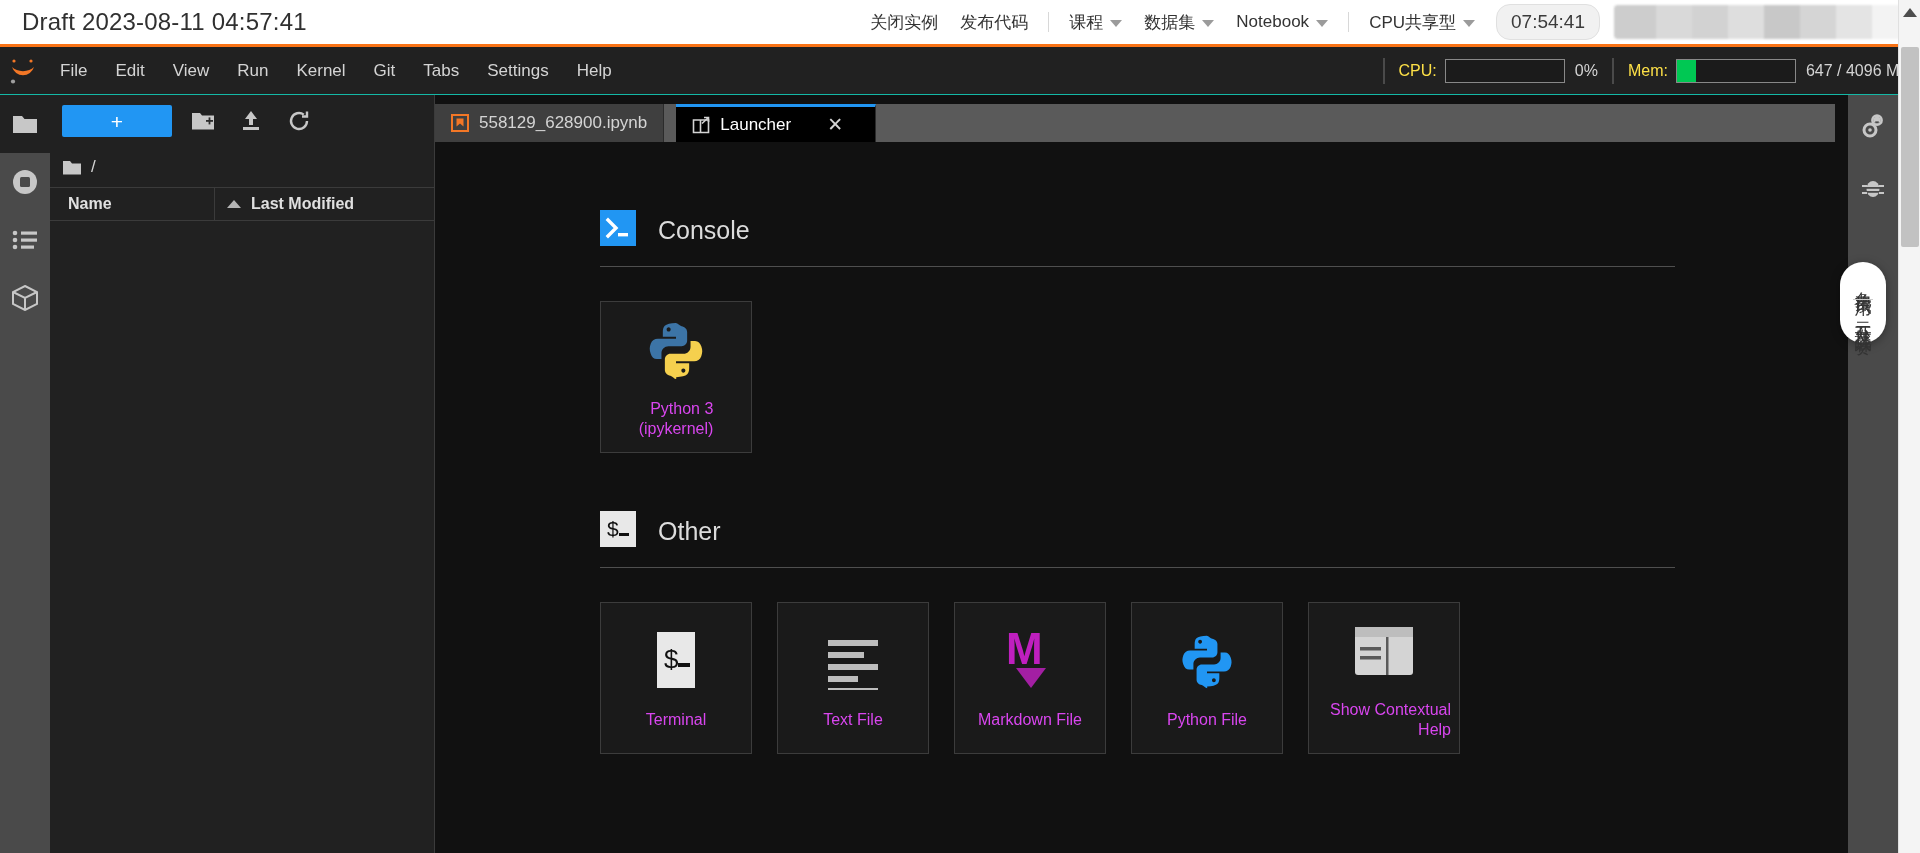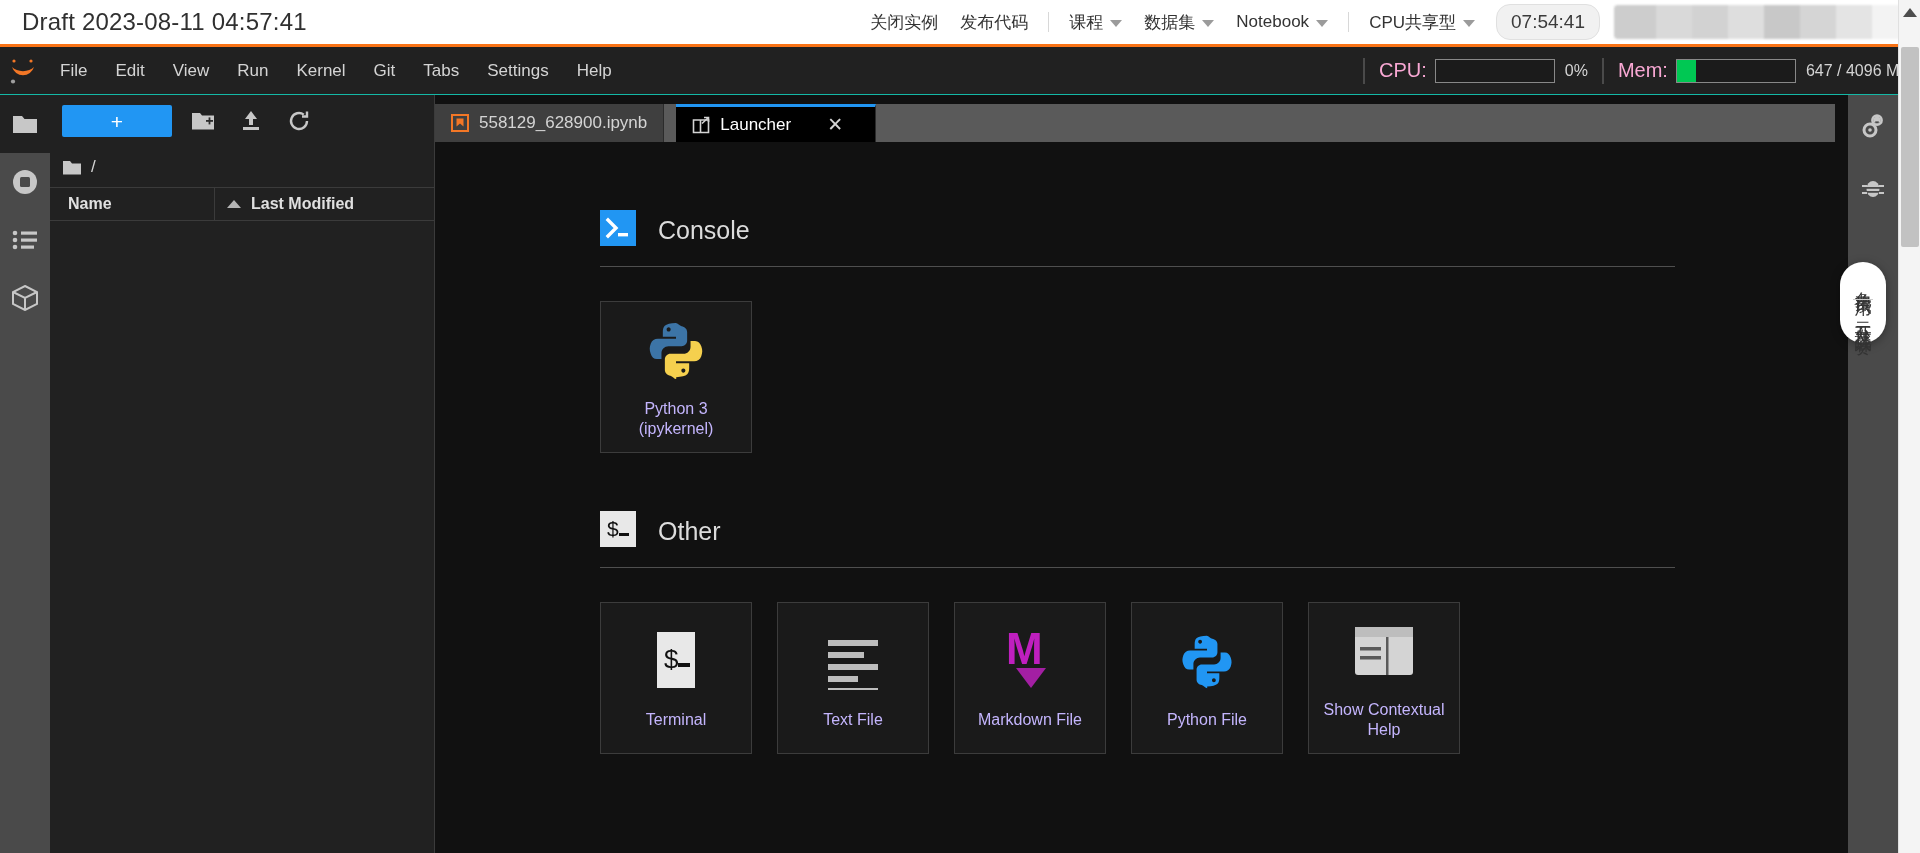--- a/index.html
+++ b/index.html
@@ -94,21 +94,21 @@
   .menu-item {
     font-size: 17px; color: #d4d4d4;
     padding: 0 14px; height: 48px;
     display: flex; align-items: center; cursor: pointer;
   }
   .status-right {
     margin-left: auto; display: flex; align-items: center;
     height: 48px; padding-right: 10px; gap: 0;
   }
   .stat-sep { width: 2px; height: 26px; background: #4a4a4a; margin: 0 14px; }
-  .stat-label { font-size: 20px; color: #f9a8d4; margin-right: 8px; }
+  .stat-label { font-size: 16px; color: #fde047; margin-right: 8px; }
   .gauge {
     width: 120px; height: 24px;
     border: 1px solid #888888;
     background: #1b1b1b;
     position: relative; overflow: hidden;
   }
   .gauge-fill { position: absolute; left: 0; top: 0; bottom: 0; background: #00c853; }
   .stat-val { font-size: 16px; color: #d4d4d4; margin-left: 10px; white-space: nowrap; }
 
   
@@ -229,22 +229,22 @@
   .card {
     width: 152px; height: 152px;
     border: 1px solid #3c3c3c;
     background: #1a1a1a;
     display: flex; flex-direction: column;
     align-items: center; justify-content: center;
     cursor: pointer; padding: 8px;
   }
   .card-icon { height: 70px; display: flex; align-items: center; justify-content: center; }
   .card-label {
-    margin-top: 14px; font-size: 16px; color: #c4b5fd;
-    text-align: center; line-height: 1.25;
+    margin-top: 14px; font-size: 16px; color: #d946ef;
+    text-align: right; line-height: 1.25;
   }
 
   
   .right-bar {
     position: absolute; top: 95px; right: 22px;
     width: 50px; height: 758px;
     background: #4a4a4a;
     display: flex; flex-direction: column; align-items: center;
   }
   .right-bar .act-item { height: 62px; }

